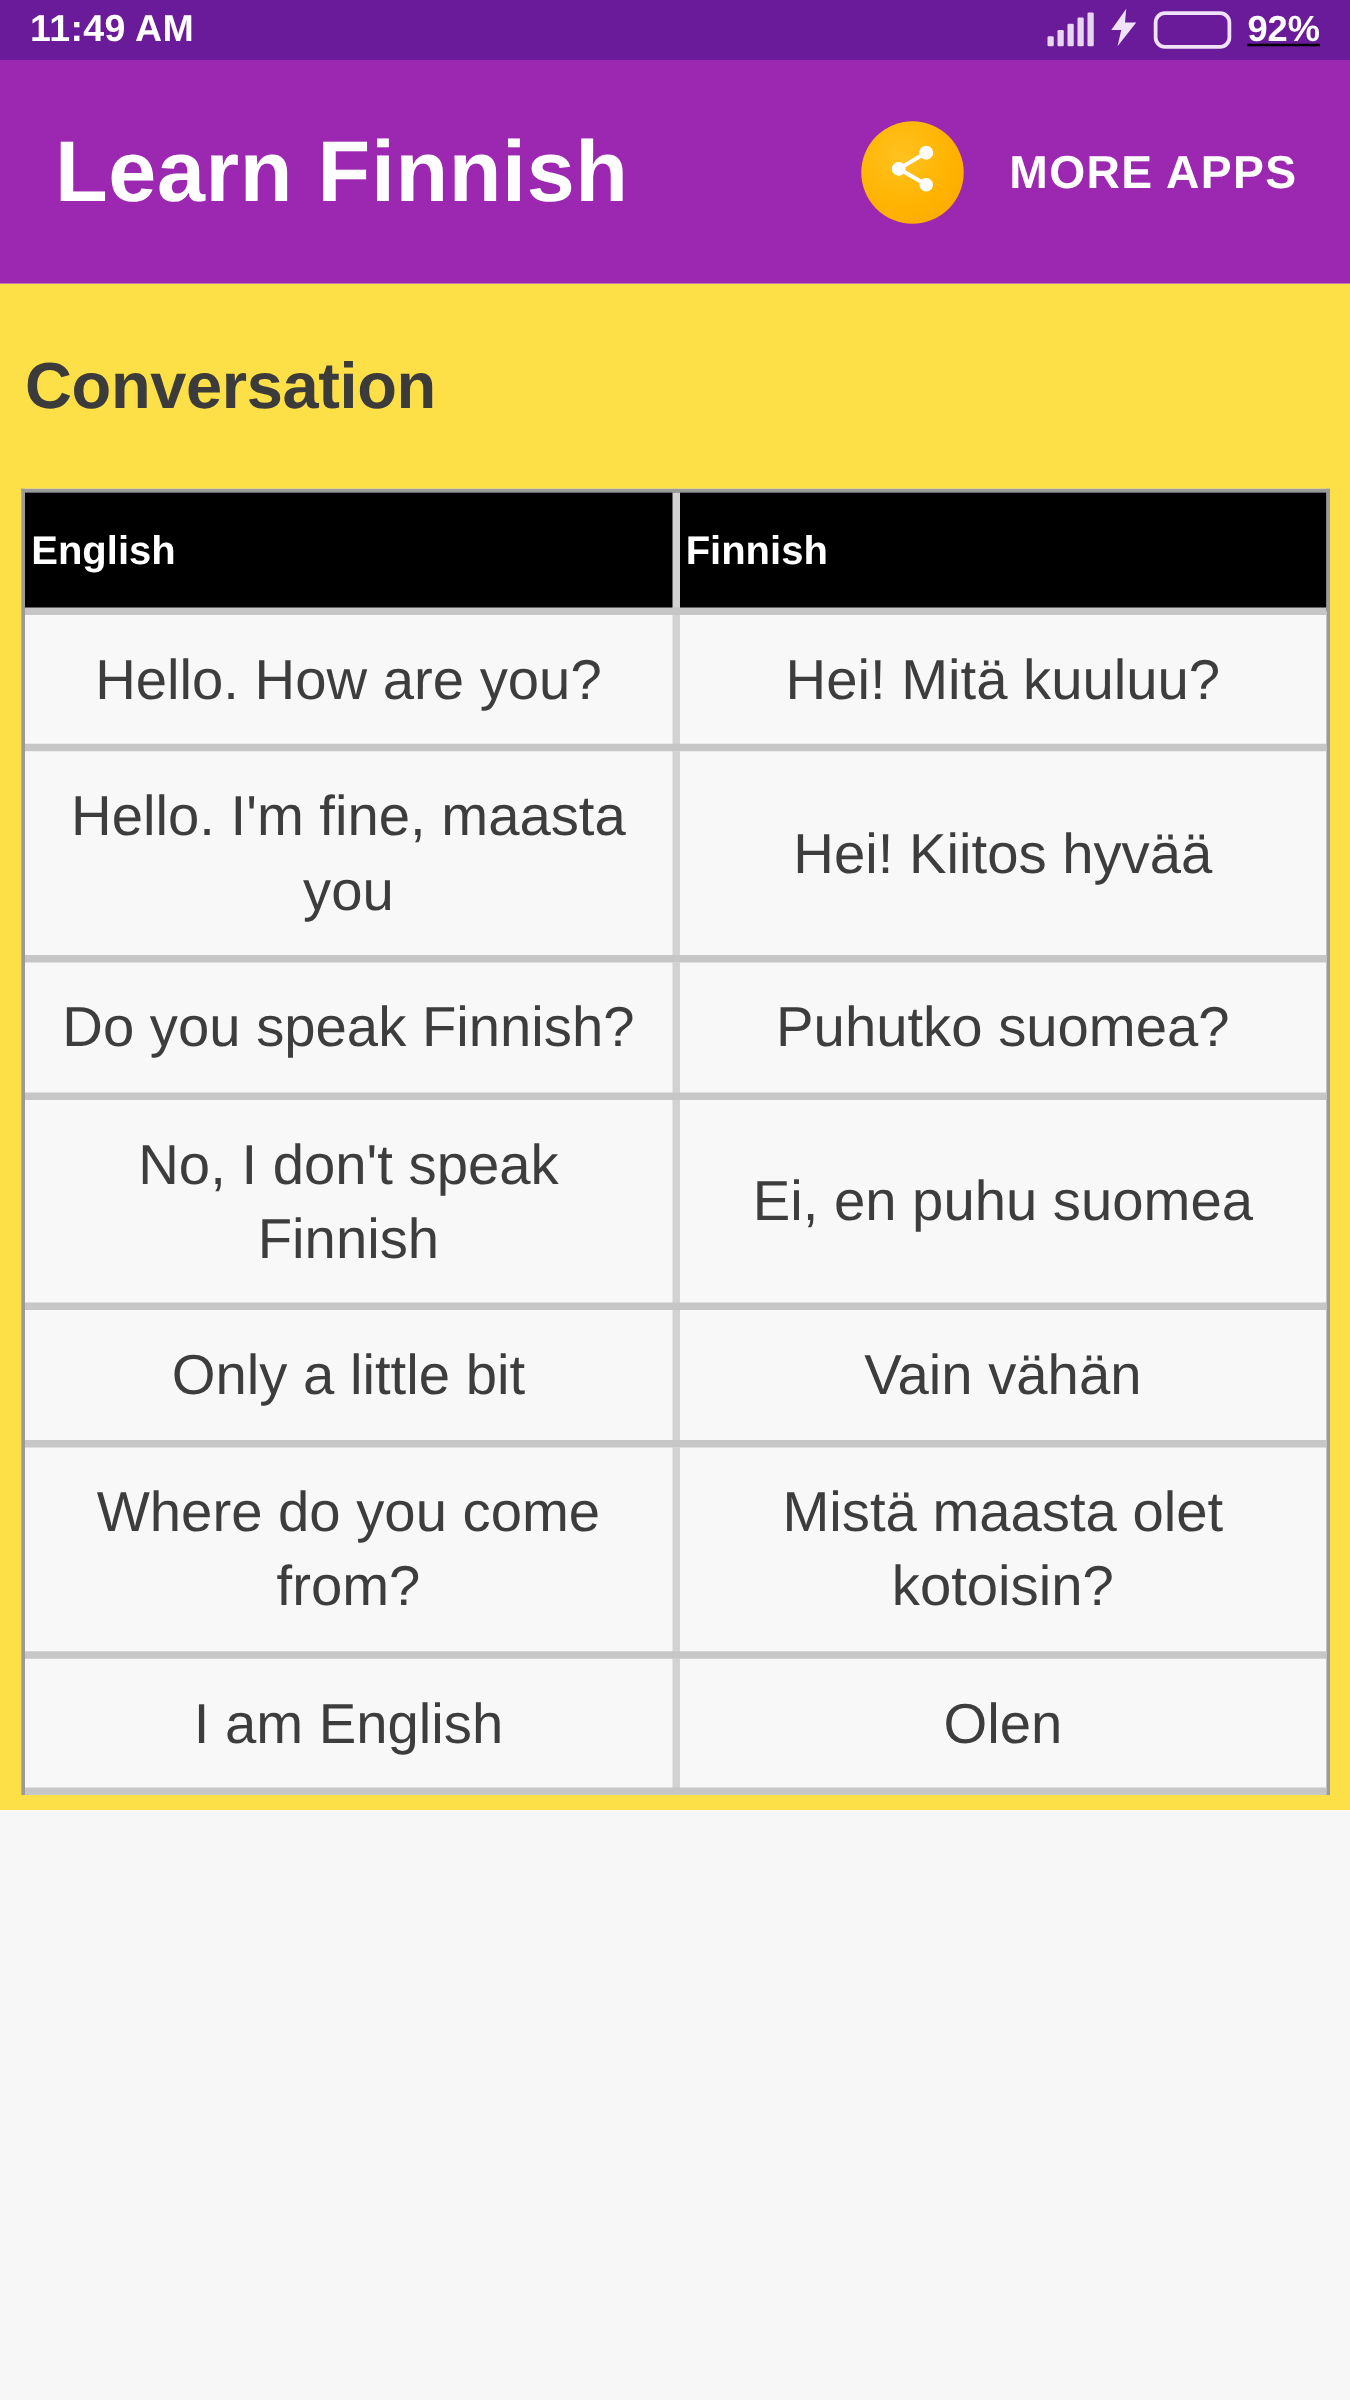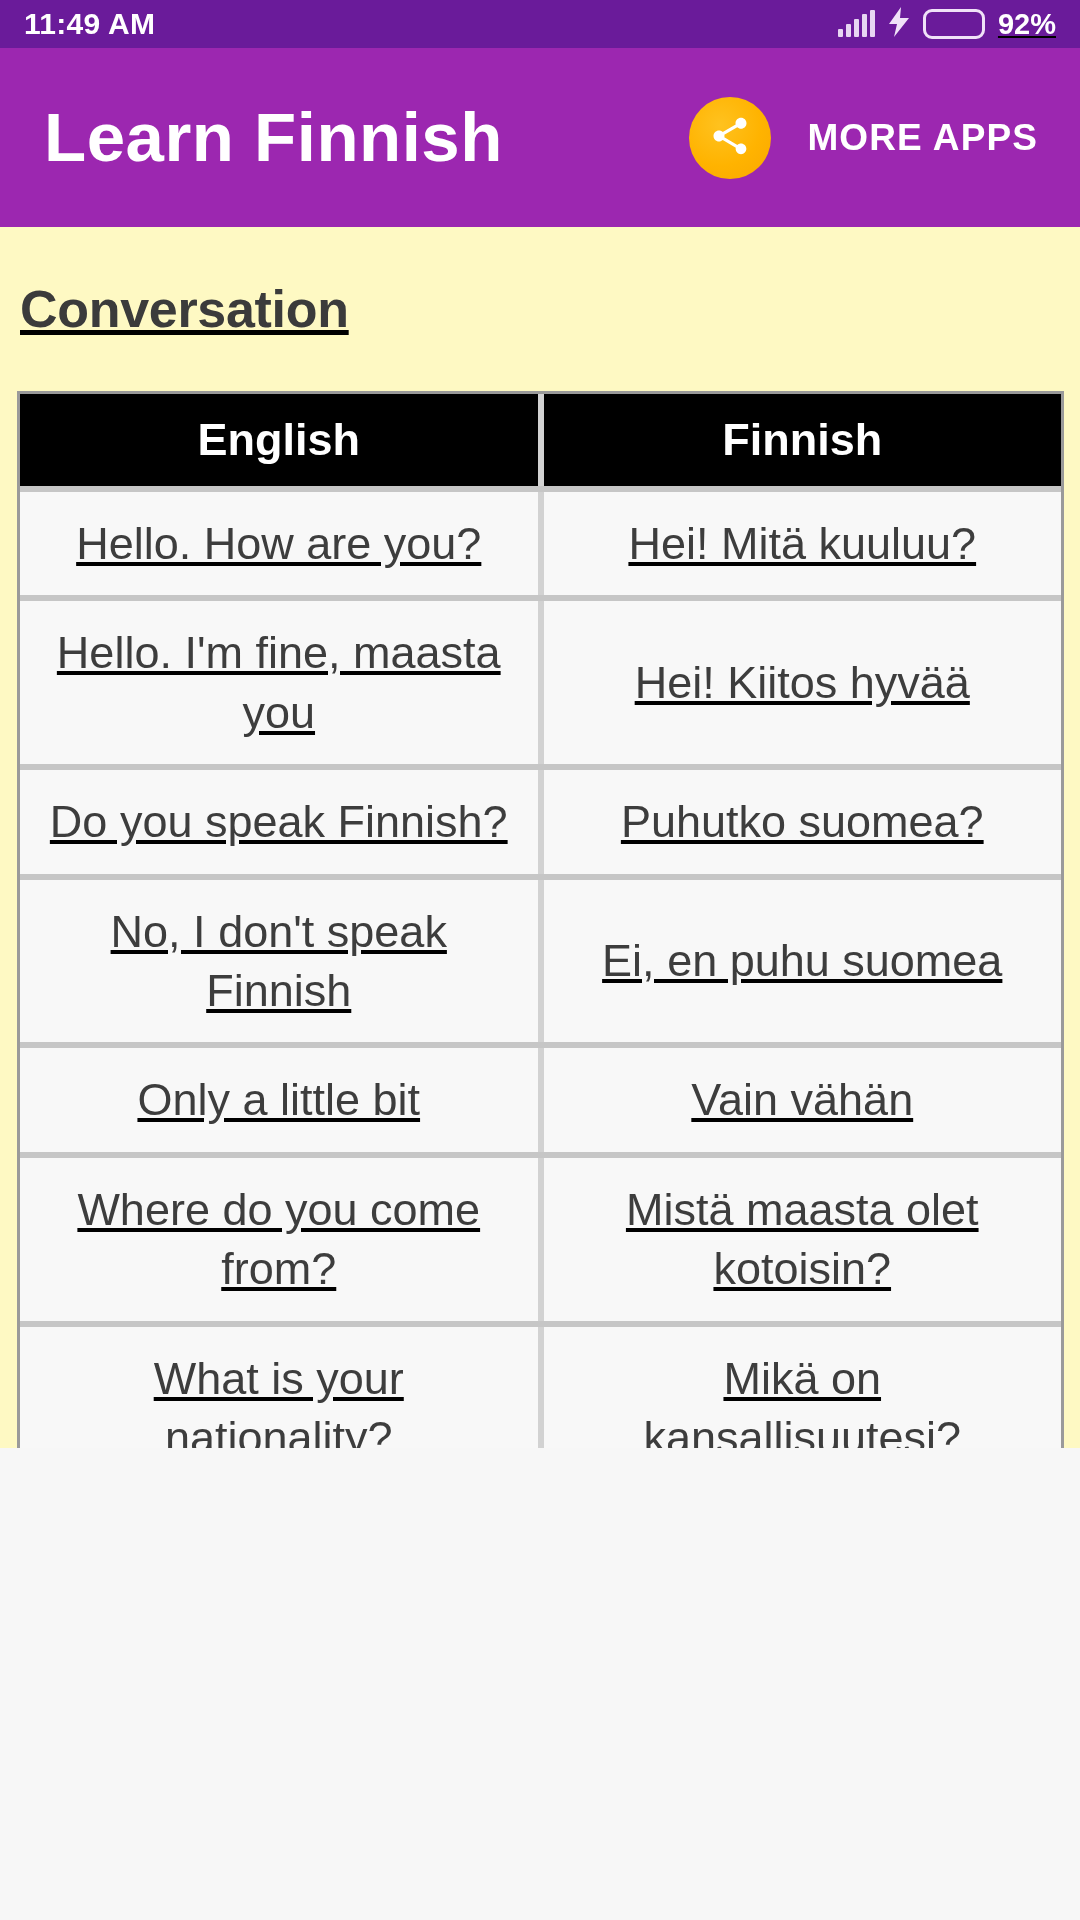--- a/index.html
+++ b/index.html
@@ -115,25 +115,24 @@
     color: #ffffff;
     font-size: 37px;
     font-weight: bold;
     letter-spacing: 1.1px;
     white-space: nowrap;
     padding-right: 12px;
   }
 
   
   .page-body {
-    background: #fef9c3;
+    background: #fde047;
     height: 1448px;
     overflow: hidden;
     position: relative;
-    text-decoration: underline;
   }
   .page-heading {
     color: #3b3b3b;
     font-size: 52px;
     font-weight: bold;
     padding: 52px 0 0 20px;
     letter-spacing: -0.3px;
   }
 
   
@@ -145,27 +144,27 @@
     background: #ffffff;
   }
   table.phrases {
     width: 100%;
     border-collapse: collapse;
     table-layout: fixed;
   }
   table.phrases th {
     background: #000000;
     color: #ffffff;
-    font-size: 45px;
+    font-size: 32px;
     font-weight: bold;
     height: 92px;
-    text-align: center;
+    text-align: left;
     border-right: 6px solid #d2d2d2;
     border-bottom: 6px solid #c6c6c6;
-    padding: 0 24px;
+    padding: 0 5px;
   }
   table.phrases th:last-child { border-right: none; }
   table.phrases td {
     background: #f8f8f8;
     color: #3d3d3d;
     font-size: 45px;
     text-align: center;
     line-height: 1.32;
     padding: 22px 16px;
     border-right: 6px solid #d2d2d2;
@@ -259,24 +258,20 @@
           </tr>
           <tr>
             <td>Only a little bit</td>
             <td>Vain vähän</td>
           </tr>
           <tr>
             <td>Where do you come from?</td>
             <td>Mistä maasta olet kotoisin?</td>
           </tr>
           <tr>
-            <td>What is your nationality?</td>
-            <td>Mikä on kansallisuutesi?</td>
-          </tr>
-          <tr>
             <td>I am English</td>
             <td>Olen</td>
           </tr>
         </tbody>
       </table>
     </div>
   </div>
 
   <div class="cut-shade"></div>
 </div>

